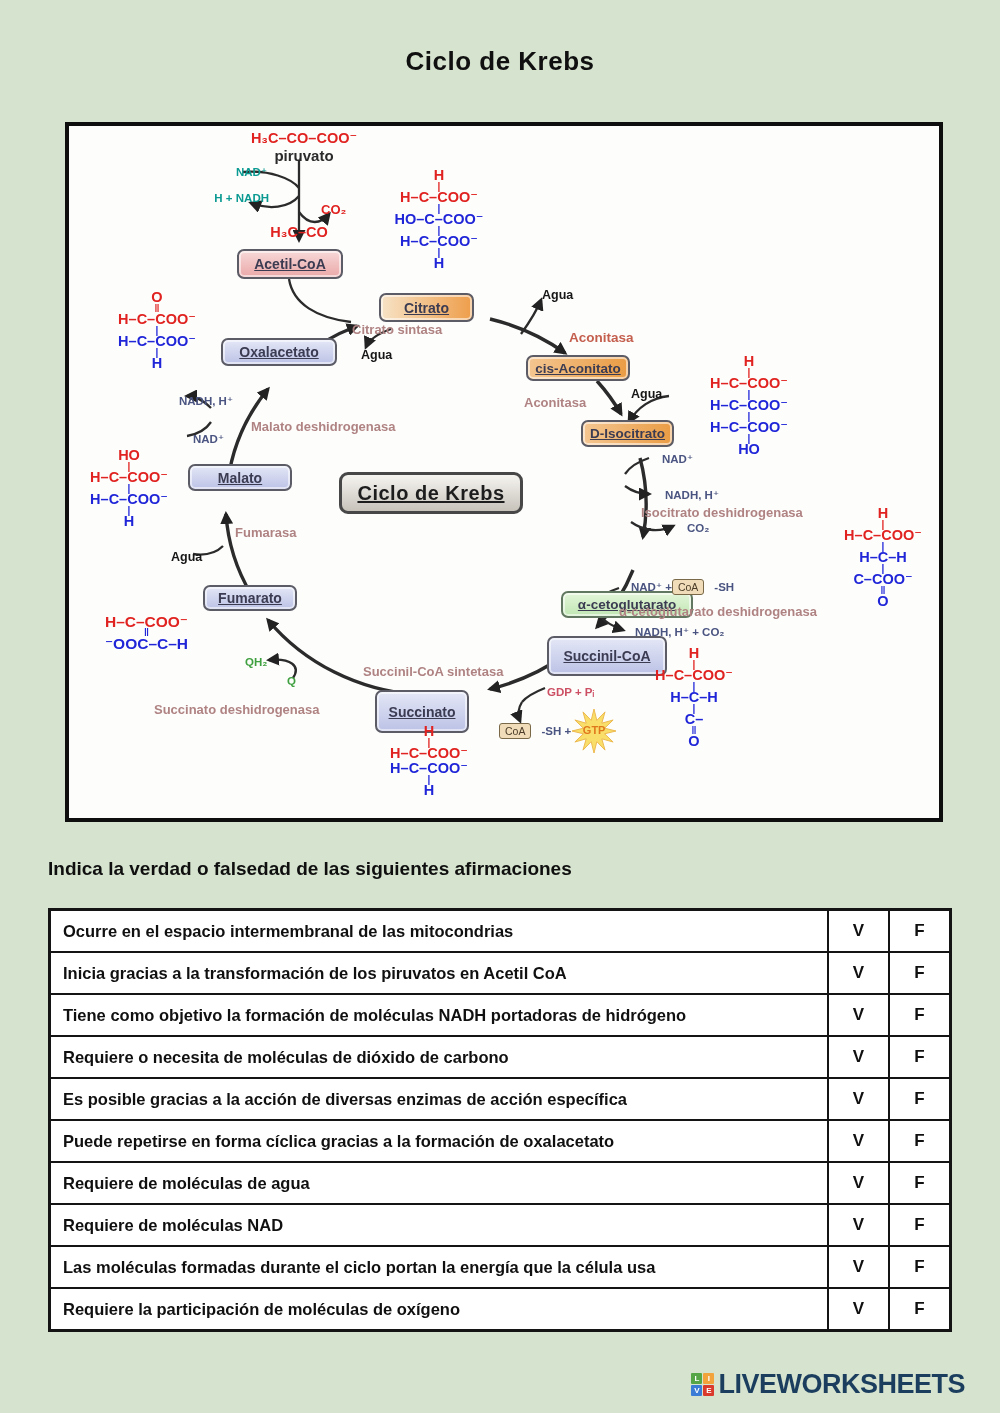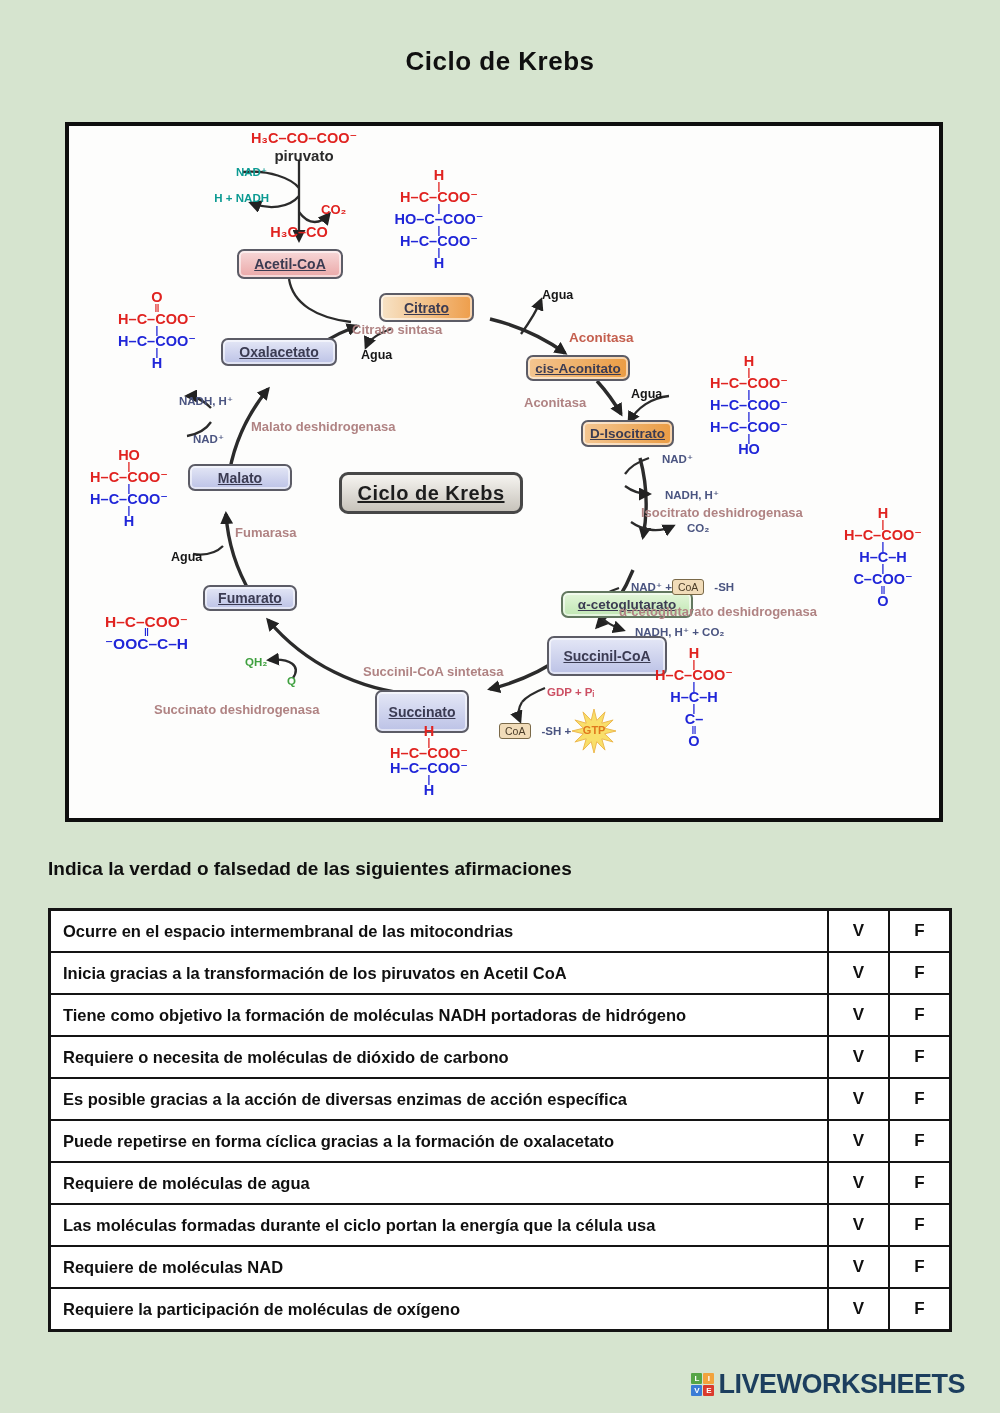--- a/index.html
+++ b/index.html
@@ -265,26 +265,26 @@
     <td class="st">Puede repetirse en forma cíclica gracias a la formación de oxalacetato</td>
     <td class="vf">V</td>
     <td class="vf">F</td>
   </tr>
   <tr>
     <td class="st">Requiere de moléculas de agua</td>
     <td class="vf">V</td>
     <td class="vf">F</td>
   </tr>
   <tr>
+    <td class="st">Requiere de moléculas NAD</td>
+    <td class="vf">V</td>
+    <td class="vf">F</td>
+  </tr>
+  <tr>
     <td class="st">Las moléculas formadas durante el ciclo portan la energía que la célula usa</td>
-    <td class="vf">V</td>
-    <td class="vf">F</td>
-  </tr>
-  <tr>
-    <td class="st">Requiere de moléculas NAD</td>
     <td class="vf">V</td>
     <td class="vf">F</td>
   </tr>
   <tr>
     <td class="st">Requiere la participación de moléculas de oxígeno</td>
     <td class="vf">V</td>
     <td class="vf">F</td>
   </tr>
 </tbody>
   </table>

